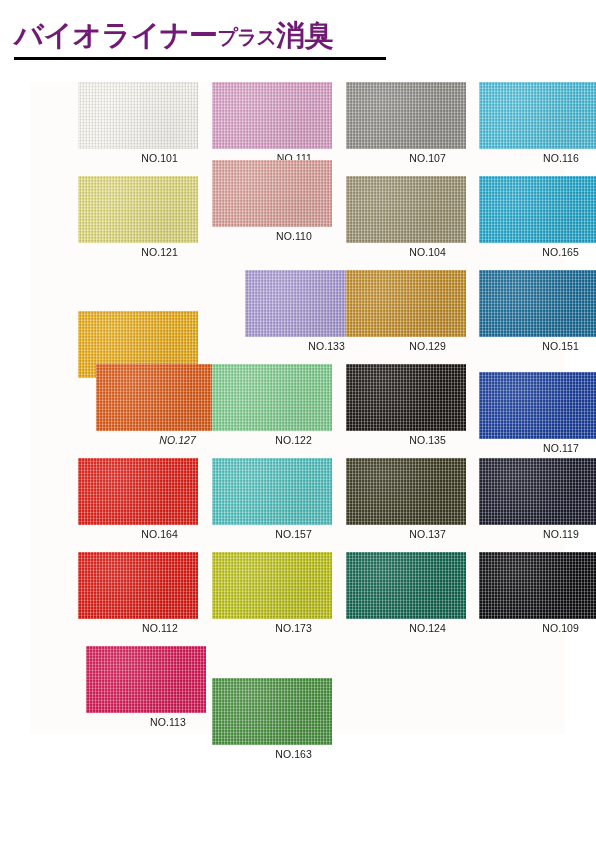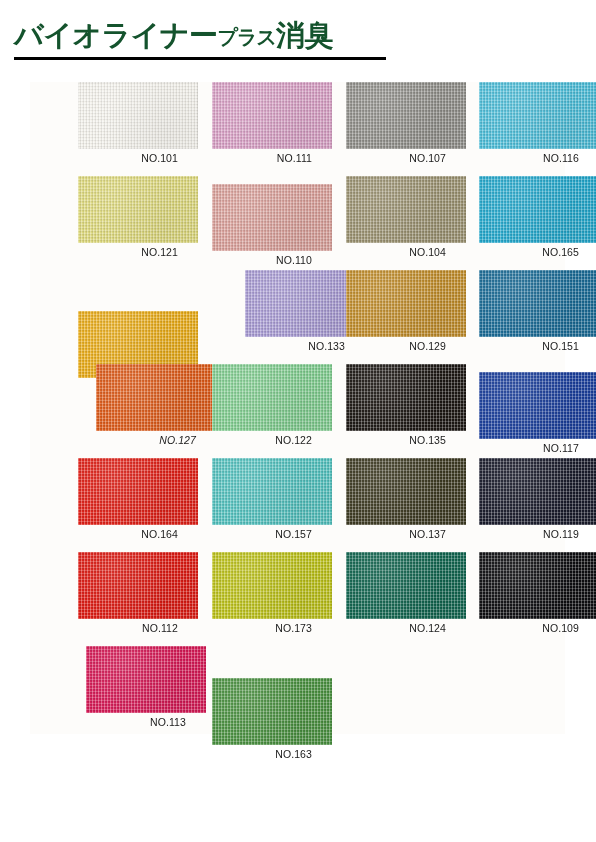--- a/index.html
+++ b/index.html
@@ -21,21 +21,21 @@
     position: absolute;
     left: 14px;
     top: 18px;
     width: 372px;
   }
   #title-text {
     font-family: "DejaVu Sans", "Liberation Sans", sans-serif;
     font-weight: 700;
     font-size: 29px;
     line-height: 34px;
-    color: #14532d;
+    color: #701a75;
     white-space: nowrap;
     letter-spacing: -0.5px;
   }
   #title-text .small {
     font-size: 20px;
     vertical-align: 1px;
     letter-spacing: -1px;
   }
   #title-rule {
     margin-top: 3px;
@@ -137,21 +137,21 @@
         <div class="label">NO.107</div>
       </div>
       <div class="cell" style="left: 401px; top: 0px;">
         <div class="swatch" style="background-color: rgb(76, 188, 215);"></div>
         <div class="label">NO.116</div>
       </div>
       <div class="cell" style="left: 0px; top: 94px;">
         <div class="swatch" style="background-color: rgb(221, 216, 124);"></div>
         <div class="label">NO.121</div>
       </div>
-      <div class="cell" style="left: 134px; top: 78px; margin-top: 24px;">
+      <div class="cell" style="left: 134px; top: 78px;">
         <div class="swatch" style="background-color: rgb(217, 159, 153);"></div>
         <div class="label">NO.110</div>
       </div>
       <div class="cell" style="left: 268px; top: 94px;">
         <div class="swatch" style="background-color: rgb(154, 145, 112);"></div>
         <div class="label">NO.104</div>
       </div>
       <div class="cell" style="left: 401px; top: 94px;">
         <div class="swatch" style="background-color: rgb(35, 167, 203);"></div>
         <div class="label">NO.165</div>

